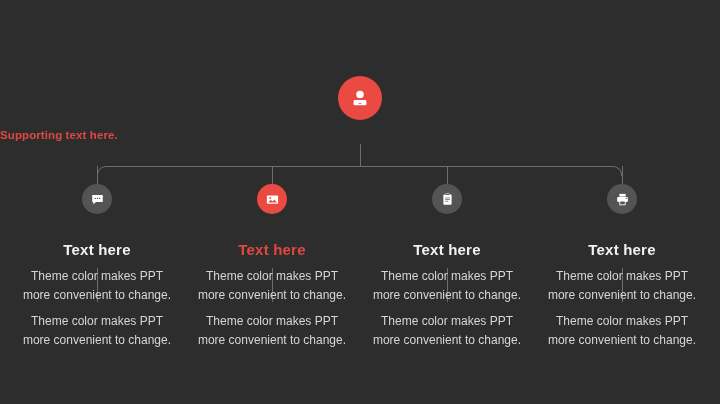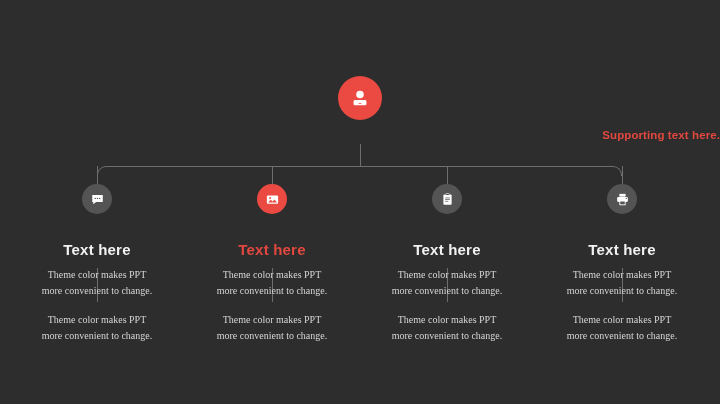--- a/index.html
+++ b/index.html
@@ -16,21 +16,21 @@
     font-family: "Liberation Sans", sans-serif;
     -webkit-font-smoothing: antialiased;
   }
 
   
   #root-node {
     position: absolute;
     left: 0;
     top: 76px;
     width: 720px;
-    text-align: right;
+    text-align: left;
   }
   .circle {
     border-radius: 50%;
     display: flex;
     align-items: center;
     justify-content: center;
   }
   #root-circle {
     width: 44px;
     height: 44px;
@@ -105,24 +105,23 @@
     font-size: 15px;
     font-weight: bold;
     color: #f2f2f2;
     letter-spacing: 0.2px;
   }
   .branch.accent .branch-title {
     color: #e2483f;
   }
   .body-text {
     margin-top: 9px;
-    font-size: 10px;
+    font-size: 12px;
     line-height: 1.55;
     color: #d6d6d6;
-    font-family: Liberation Serif, serif;
   }
 
   .branch-lower {
     position: absolute;
     top: 312px;
     width: 176px;
     text-align: center;
   }
   .branch-lower .body-text {
     margin-top: 0;

